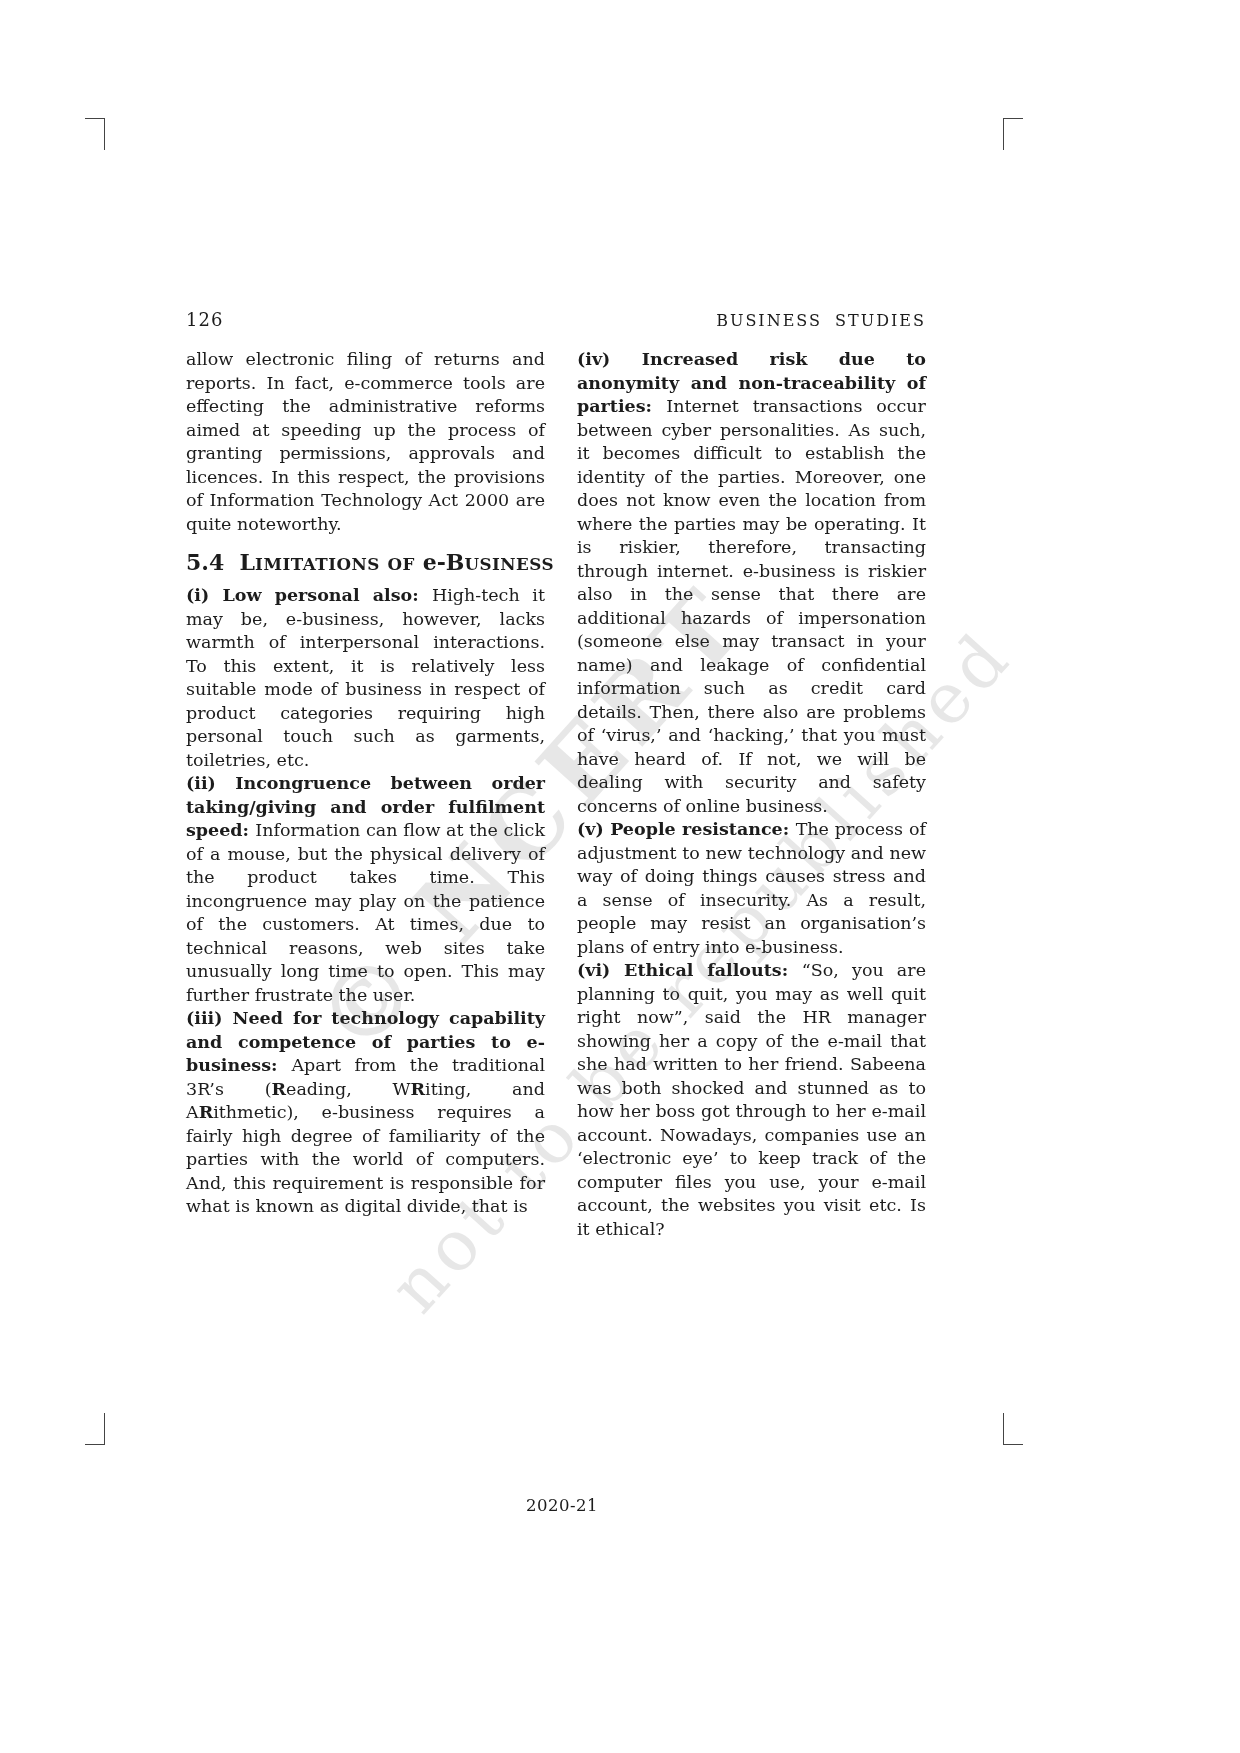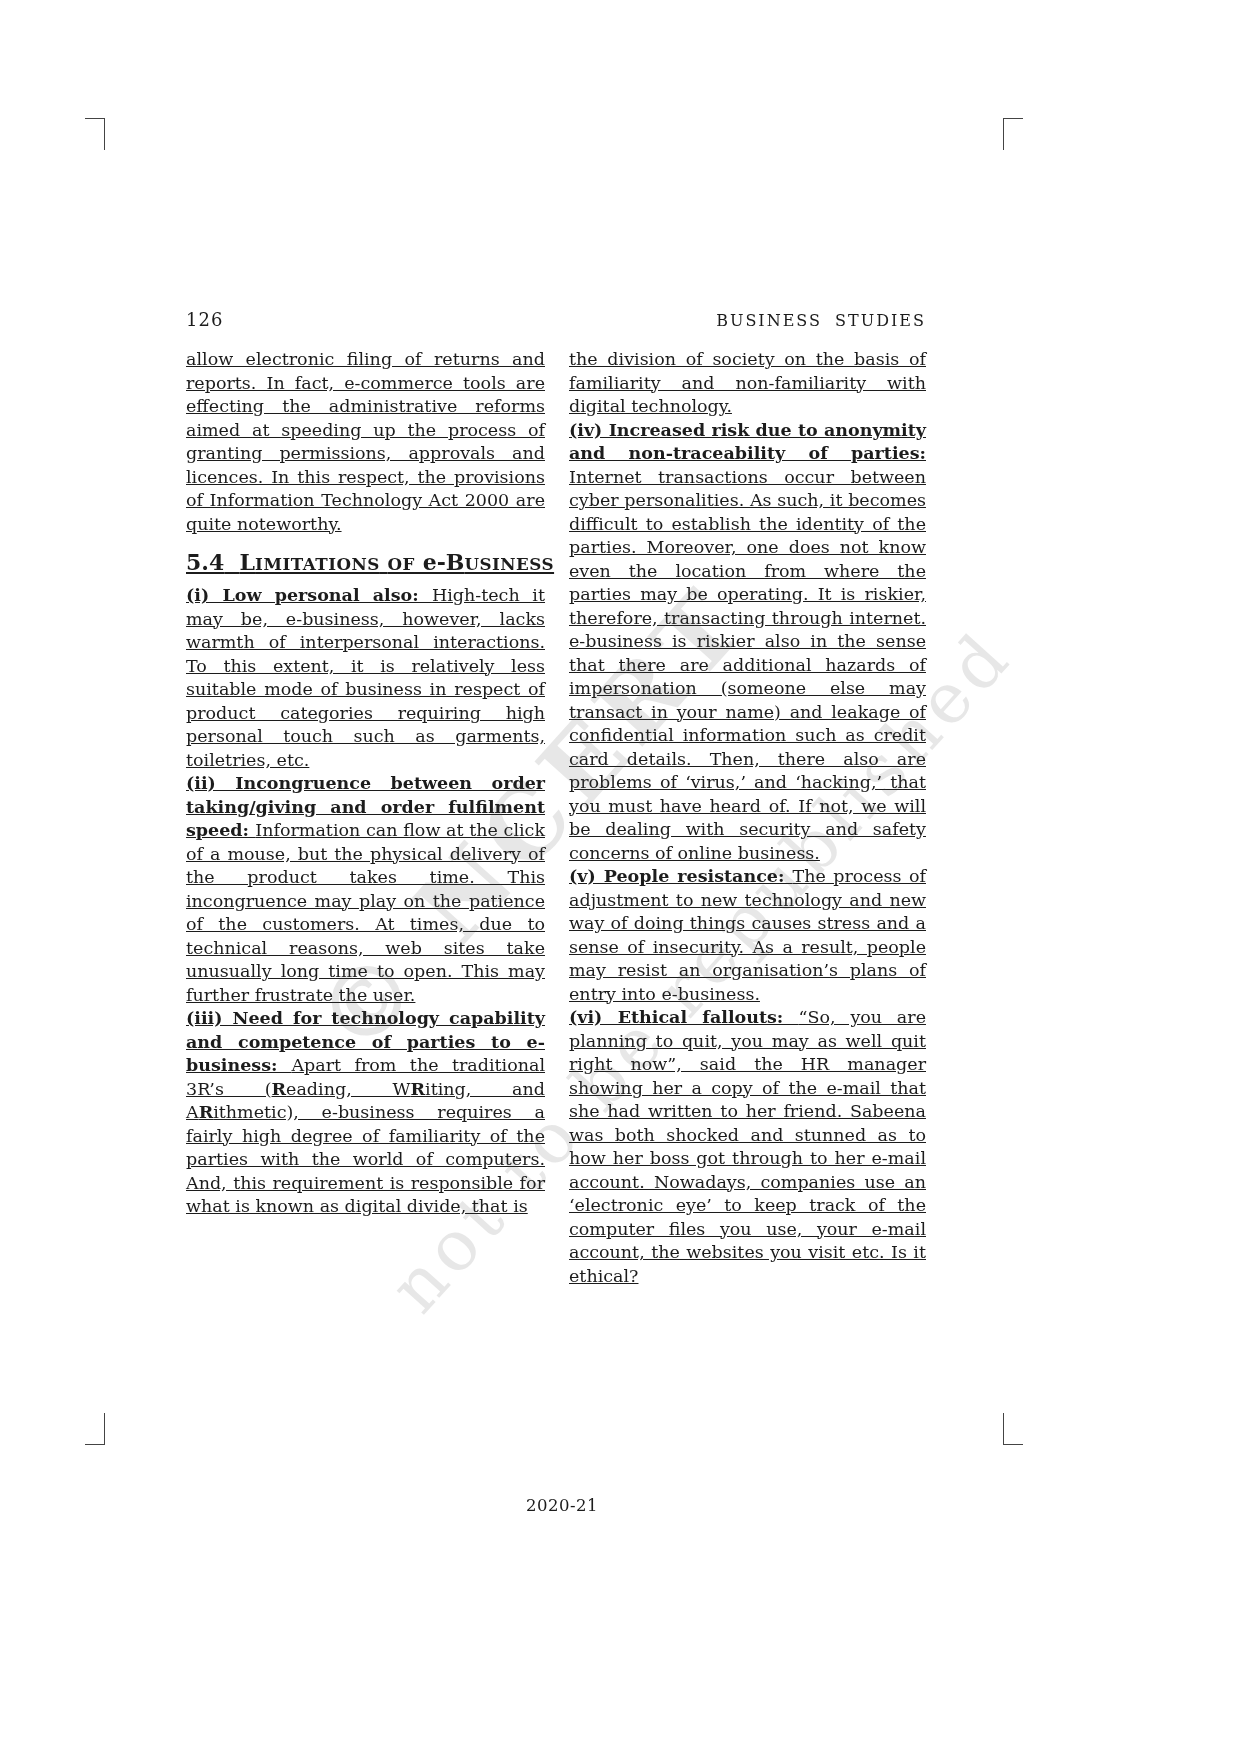--- a/index.html
+++ b/index.html
@@ -30,21 +30,21 @@
   }
   .pagehead {
     display: flex;
     justify-content: space-between;
     align-items: baseline;
     margin-bottom: 18px;
   }
   .pgnum { font-size: 18px; letter-spacing: 1px; }
   .runhead { font-size: 16px; letter-spacing: 2px; word-spacing: 6px; }
 
-  .columns { display: flex; gap: 24px; text-decoration: underline; }
+  .columns { display: flex; gap: 32px; }
   .col {
     width: 359px;
     font-size: 17.5px;
     line-height: 23.5px;
     text-align: justify;
   }
   .para { margin: 0; }
   .heading {
     font-size: 22px;
     line-height: 26px;
@@ -109,21 +109,20 @@
 
     <main class="columns">
       <section class="col">
           <p class="para"><span>allow electronic filing of returns and reports. In fact, e-commerce tools are effecting the administrative reforms aimed at speeding up the process of granting permissions, approvals and licences. In this respect, the provisions of Information Technology Act 2000 are quite noteworthy.</span></p>
           <p class="heading"><span class="b">5.4</span><span class="b">&nbsp;&nbsp;</span><span class="b">L</span><span class="b sm">IMITATIONS</span><span class="b"> </span><span class="b sm">OF</span><span class="b"> e-B</span><span class="b sm">USINESS</span></p>
           <p class="para"><span class="b">(i) Low personal also: </span><span>High-tech it may be, e-business, however, lacks warmth of interpersonal interactions. To this extent, it is relatively less suitable mode of business in respect of product categories requiring high personal touch such as garments, toiletries, etc.</span></p>
           <p class="para"><span class="b">(ii) Incongruence between order taking/giving and order fulfilment speed: </span><span>Information can flow at the click of a mouse, but the physical delivery of the product takes time. This incongruence may play on the patience of the customers. At times, due to technical reasons, web sites take unusually long time to open. This may further frustrate the user.</span></p>
           <p class="para"><span class="b">(iii) Need for technology capability and competence of parties to e-business: </span><span>Apart from the traditional 3R’s (</span><span class="b">R</span><span>eading, W</span><span class="b">R</span><span>iting, and A</span><span class="b">R</span><span>ithmetic), e-business requires a fairly high degree of familiarity of the parties with the world of computers. And, this requirement is responsible for what is known as digital divide, that is</span></p>
         </section>
       <section class="col">
-          <p class="para"><span>the division of society on the basis of familiarity and non-familiarity with digital technology.</span></p>
           <p class="para"><span class="b">(iv) Increased risk due to anonymity and non-traceability of parties: </span><span>Internet transactions occur between cyber personalities. As such, it becomes difficult to establish the identity of the parties. Moreover, one does not know even the location from where the parties may be operating. It is riskier, therefore, transacting through internet. e-business is riskier also in the sense that there are additional hazards of impersonation (someone else may transact in your name) and leakage of confidential information such as credit card details. Then, there also are problems of ‘virus,’ and ‘hacking,’ that you must have heard of. If not, we will be dealing with security and safety concerns of online business.</span></p>
           <p class="para"><span class="b">(v) People resistance: </span><span>The process of adjustment to new technology and new way of doing things causes stress and a sense of insecurity. As a result, people may resist an organisation’s plans of entry into e-business.</span></p>
           <p class="para"><span class="b">(vi) Ethical fallouts: </span><span>“So, you are planning to quit, you may as well quit right now”, said the HR manager showing her a copy of the e-mail that she had written to her friend. Sabeena was both shocked and stunned as to how her boss got through to her e-mail account. Nowadays, companies use an ‘electronic eye’ to keep track of the computer files you use, your e-mail account, the websites you visit etc. Is it ethical?</span></p>
         </section>
     </main>
   </div>
 
   <div class="footer">
     <span>2020-21</span>
   </div>

